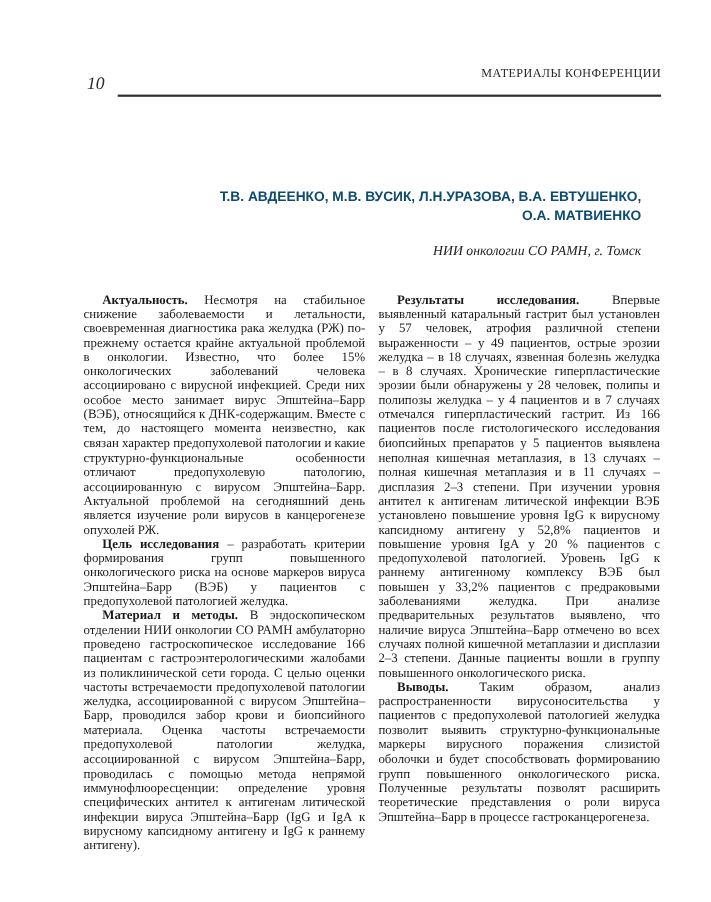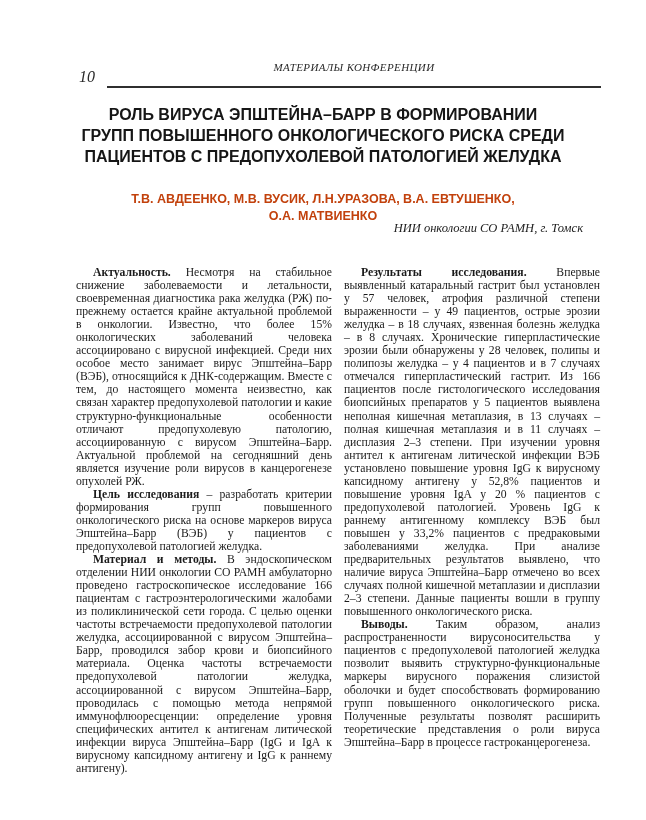--- a/index.html
+++ b/index.html
@@ -16,22 +16,21 @@
     height: 820px;
     background: #ffffff;
     color: #1b1b1b;
     font-family: "Liberation Serif", serif;
   }
   .running-head {
     position: absolute;
     top: 61px;
     left: 107px;
     width: 494px;
-    text-align: center;
-    font-style: italic;
+    text-align: right;
     font-size: 11px;
     letter-spacing: 0.4px;
     color: #2a2a2a;
   }
   .page-number {
     position: absolute;
     top: 68px;
     left: 79px;
     font-style: italic;
     font-size: 16px;
@@ -53,30 +52,30 @@
     text-align: center;
     font-family: "Liberation Sans", sans-serif;
     font-weight: bold;
     font-size: 16px;
     line-height: 21px;
     white-space: pre-line;
     color: #161616;
   }
   .article-authors {
     position: absolute;
-    top: 191px;
+    top: 171px;
     left: 63px;
     width: 520px;
-    text-align: center;
+    text-align: right;
     font-family: "Liberation Sans", sans-serif;
     font-weight: bold;
     font-size: 12.5px;
     line-height: 16.5px;
     white-space: pre-line;
-    color: #c2410c;
+    color: #0c4a6e;
   }
   .article-affiliation {
     position: absolute;
     top: 221px;
     left: 63px;
     width: 520px;
     text-align: right;
     font-style: italic;
     font-size: 12.5px;
     color: #222222;
@@ -116,23 +115,20 @@
 </style>
 </head>
 <body>
 
 <div class="page">
 
   <div class="page-number">10</div>
   <div class="running-head">МАТЕРИАЛЫ КОНФЕРЕНЦИИ</div>
   <div class="head-rule"></div>
 
-  <div class="article-title">РОЛЬ ВИРУСА ЭПШТЕЙНА–БАРР В ФОРМИРОВАНИИ
-ГРУПП ПОВЫШЕННОГО ОНКОЛОГИЧЕСКОГО РИСКА СРЕДИ
-ПАЦИЕНТОВ С ПРЕДОПУХОЛЕВОЙ ПАТОЛОГИЕЙ ЖЕЛУДКА</div>
   <div class="article-authors">Т.В. АВДЕЕНКО, М.В. ВУСИК, Л.Н.УРАЗОВА, В.А. ЕВТУШЕНКО,
 О.А. МАТВИЕНКО</div>
   <div class="article-affiliation">НИИ онкологии СО РАМН, г. Томск</div>
 
   <div class="columns">
     <div class="col">
       <p class="para"><b>Актуальность.</b><span> Несмотря на стабильное снижение заболеваемости и летальности, своевременная диагностика рака желудка (РЖ) по-прежнему остается крайне актуальной проблемой в онкологии. Известно, что более 15% онкологических заболеваний человека ассоциировано с вирусной инфекцией. Среди них особое место занимает вирус Эпштейна–Барр (ВЭБ), относящийся к ДНК-содержащим. Вместе с тем, до настоящего момента неизвестно, как связан характер предопухолевой патологии и какие структурно-функциональные особенности отличают предопухолевую патологию, ассоциированную с вирусом Эпштейна–Барр. Актуальной проблемой на сегодняшний день является изучение роли вирусов в канцерогенезе опухолей РЖ.</span></p>
       <p class="para"><b>Цель исследования</b><span> – разработать критерии формирования групп повышенного онкологического риска на основе маркеров вируса Эпштейна–Барр (ВЭБ) у пациентов с предопухолевой патологией желудка.</span></p>
       <p class="para"><b>Материал и методы.</b><span> В эндоскопическом отделении НИИ онкологии СО РАМН амбулаторно проведено гастроскопическое исследование 166 пациентам с гастроэнтерологическими жалобами из поликлинической сети города. С целью оценки частоты встречаемости предопухолевой патологии желудка, ассоциированной с вирусом Эпштейна–Барр, проводился забор крови и биопсийного материала. Оценка частоты встречаемости предопухолевой патологии желудка, ассоциированной с вирусом Эпштейна–Барр, проводилась с помощью метода непрямой иммунофлюоресценции: определение уровня специфических антител к антигенам литической инфекции вируса Эпштейна–Барр (IgG и IgA к вирусному капсидному антигену и IgG к раннему антигену).</span></p>
     </div>

